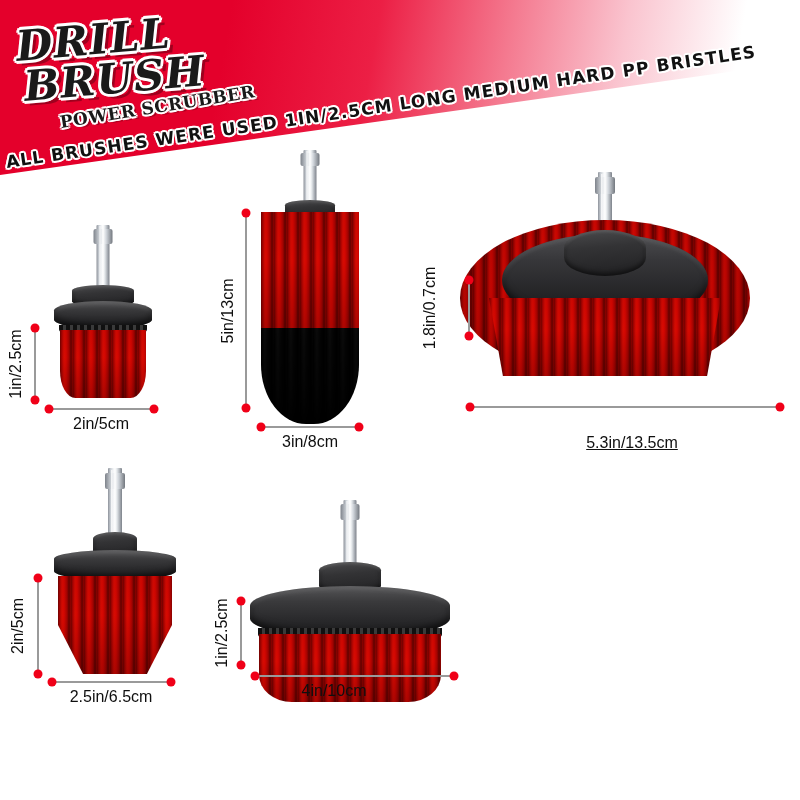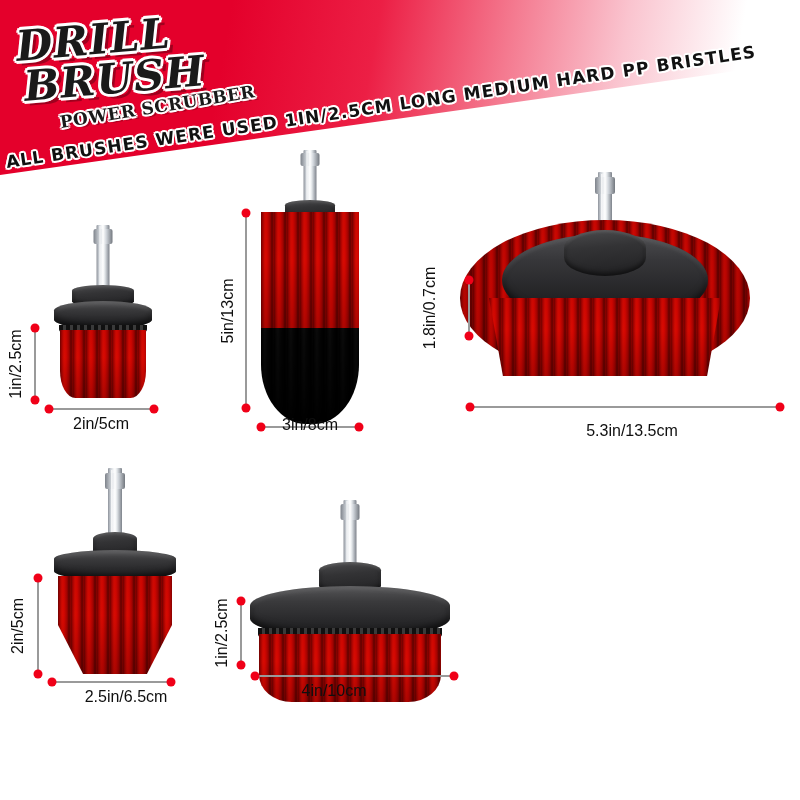--- a/index.html
+++ b/index.html
@@ -267,21 +267,21 @@
 
   <div class="dim">
     <div class="dim-line-v" style="left:245px; top:213px; height:195px;"></div>
     <div class="dot" style="left:245.5px; top:213px;"></div>
     <div class="dot" style="left:245.5px; top:408px;"></div>
     <div class="dim-label v" style="left:228px; top:311px;">5in/13cm</div>
 
     <div class="dim-line-h" style="left:261px; top:426px; width:98px;"></div>
     <div class="dot" style="left:261px; top:426.5px;"></div>
     <div class="dot" style="left:359px; top:426.5px;"></div>
-    <div class="dim-label h" style="left:310px; top:416px;text-align:right;">3in/8cm</div>
+    <div class="dim-label h" style="left:310px; top:433px;text-align:right;">3in/8cm</div>
   </div>
 
   <div class="brush" style="left:455px; top:172px; width:300px; height:220px;">
     <div class="shank" style="top:0; width:14px; height:78px;"></div>
 
     <div class="bristles splay" style="top:48px; width:290px; height:156px;">
       <div class="bristle-fill red-fill" style="background-image:
              repeating-linear-gradient(90deg,#7c0c05 0px,#c2150b 2px,#f04a26 4px,#ef2b12 6px,#b81309 9px,#6d0a04 11px,#a81208 13px),
              radial-gradient(ellipse at 50% 42%, #e8381c 0%, #d61e0e 46%, #9d1108 100%);"></div>
     </div>
@@ -300,42 +300,42 @@
 
   <div class="dim">
     <div class="dim-line-v" style="left:468px; top:280px; height:56px;"></div>
     <div class="dot" style="left:468.5px; top:280px;"></div>
     <div class="dot" style="left:468.5px; top:336px;"></div>
     <div class="dim-label v" style="left:430px; top:308px;">1.8in/0.7cm</div>
 
     <div class="dim-line-h" style="left:470px; top:406px; width:310px;"></div>
     <div class="dot" style="left:470px; top:406.5px;"></div>
     <div class="dot" style="left:780px; top:406.5px;"></div>
-    <div class="dim-label h" style="left:632px; top:422px;">5.3in/13.5cm</div>
+    <div class="dim-label h" style="left:632px; top:434px;text-decoration:underline;">5.3in/13.5cm</div>
   </div>
 
   <div class="brush" style="left:40px; top:468px; width:150px; height:210px;">
     <div class="shank" style="top:0; width:14px; height:76px;"></div>
     <div class="collar" style="top:64px; width:44px; height:26px;"></div>
     <div class="plate" style="top:82px; width:122px; height:30px; border-radius:50% / 30%;"></div>
     <div class="bristles taper" style="top:108px; width:114px; height:98px;">
       <div class="bristle-fill red-fill"></div>
     </div>
   </div>
 
   <div class="dim">
     <div class="dim-line-v" style="left:37px; top:578px; height:96px;"></div>
     <div class="dot" style="left:37.5px; top:578px;"></div>
     <div class="dot" style="left:37.5px; top:674px;"></div>
     <div class="dim-label v" style="left:18px; top:626px;">2in/5cm</div>
 
     <div class="dim-line-h" style="left:52px; top:681px; width:119px;"></div>
     <div class="dot" style="left:52px; top:681.5px;"></div>
     <div class="dot" style="left:171px; top:681.5px;"></div>
-    <div class="dim-label h" style="left:111px; top:688px;margin-left:15px;">2.5in/6.5cm</div>
+    <div class="dim-label h" style="left:111px; top:688px;">2.5in/6.5cm</div>
   </div>
 
   <div class="brush" style="left:240px; top:500px; width:220px; height:180px;">
     <div class="shank" style="top:0; width:13px; height:72px;"></div>
     <div class="collar" style="top:62px; width:62px; height:32px;"></div>
     <div class="plate" style="top:86px; width:200px; height:52px; border-radius:50% / 38%;"></div>
     <div class="ring-teeth" style="top:128px; width:184px; height:9px;"></div>
     <div class="bristles barrel" style="top:134px; width:182px; height:68px;">
       <div class="bristle-fill red-fill"></div>
     </div>

